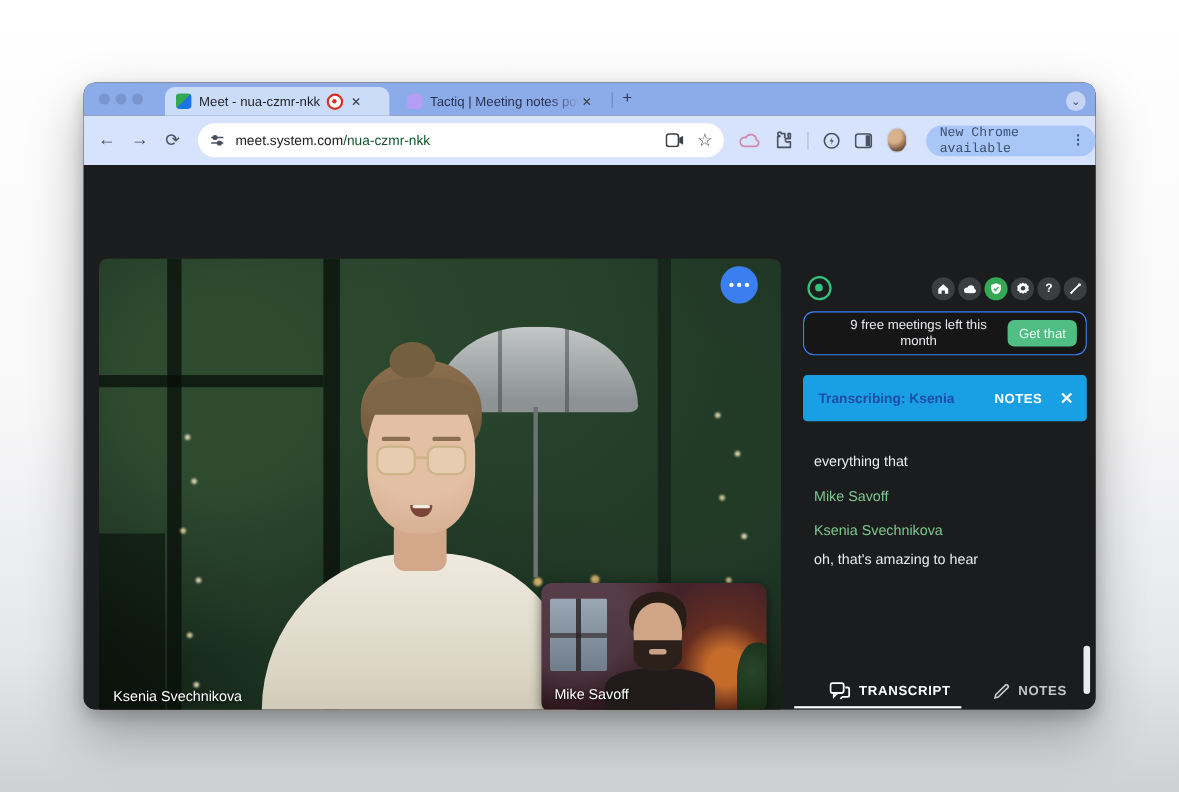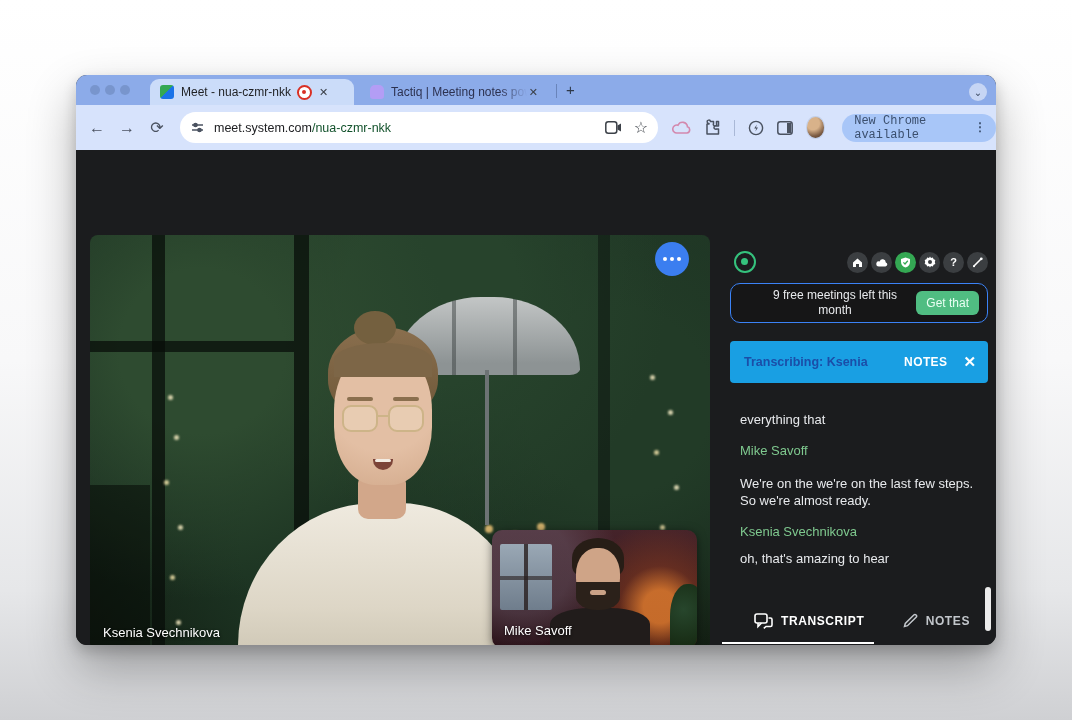--- a/index.html
+++ b/index.html
@@ -121,21 +121,21 @@
 
   #banner { left:8px; top:106px; width:258px; height:42px; background:#199fe3; border-radius:4px; display:flex; align-items:center; }
   #banner-status { color:#1b4ea8; font-size:12.5px; font-weight:bold; margin-left:14px; }
   #banner-change { color:#fff; font-size:12px; font-weight:bold; letter-spacing:.4px; margin-left:auto; }
   #banner-close { color:#fff; font-size:15px; margin:0 12px 0 16px; font-weight:bold; }
 
   #transcript { left:18px; top:148px; width:240px; color:#e8eaed; font-size:13px; line-height:17px;margin-top:28px; }
   .speaker { color:#7fc98f; margin:14px 0 10px; }
   .tpara { margin:0 0 12px; }
 
-  #tq-tabs { left:0; top:378px; width:274px; height:30px; display:flex; align-items:flex-start; }
+  #tq-tabs { left:0; top:378px; width:274px; height:30px; display:flex; align-items:center; }
   .tq-tab { display:flex; align-items:center; gap:8px; font-size:12px; font-weight:bold; letter-spacing:.6px; }
   #tab-transcript { color:#fff; margin-left:32px; }
   #tab-notes { color:#c2c6cb; margin-left:auto; margin-right:26px; }
   #tab-underline { left:0; top:407px; width:152px; height:2px; background:#fff; }
 
   #scrollbar { left:263px; top:352px; width:6px; height:44px; border-radius:3px; background:#ececec; }
 </style>
 </head>
 <body>
 
@@ -319,21 +319,20 @@
 
         <div id="banner" class="abs">
           <span id="banner-status">Transcribing: Ksenia</span>
           <span id="banner-change">NOTES</span>
           <span id="banner-close">✕</span>
         </div>
 
         <div id="transcript" class="abs">
           <div class="tpara">everything that</div>
           <div class="speaker">Mike Savoff</div>
-          <div class="tpara" style="margin-top:16px">We're on the we're on the last few steps. So we're almost ready.</div>
           <div class="speaker">Ksenia Svechnikova</div>
           <div class="tpara">oh, that's amazing to hear</div>
         </div>
 
         <div id="tq-tabs" class="abs">
           <span class="tq-tab" id="tab-transcript">
             <svg width="19" height="16" viewBox="0 0 19 16">
                 <rect x="1" y="1" width="12" height="9" rx="2" fill="none" stroke="#fff" stroke-width="1.6"></rect>
                 <path d="M4 10 L4 13.5 L7.5 10" fill="none" stroke="#fff" stroke-width="1.6"></path>
                 <path d="M14.5 5 H16.5 a1.5 1.5 0 0 1 1.5 1.5 V12 a1.5 1.5 0 0 1-1.5 1.5 H12 L9.8 15.3" fill="none" stroke="#fff" stroke-width="1.6"></path>

